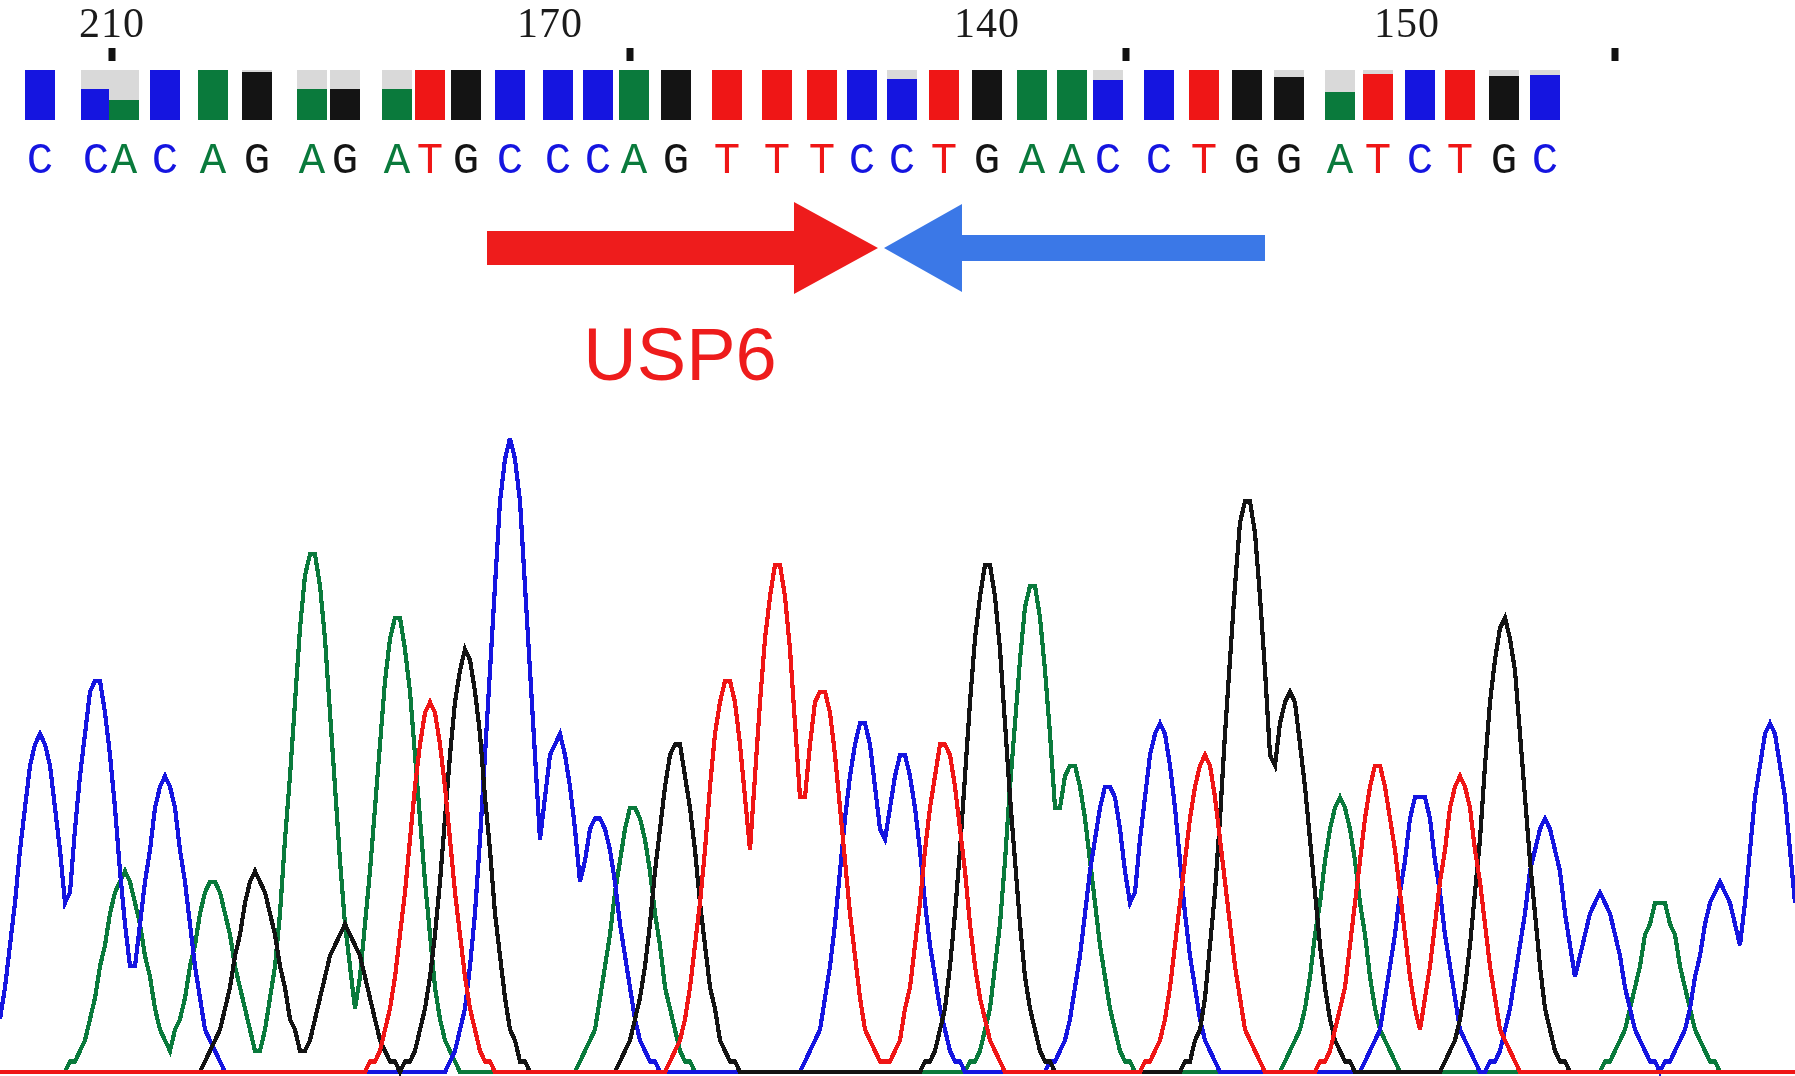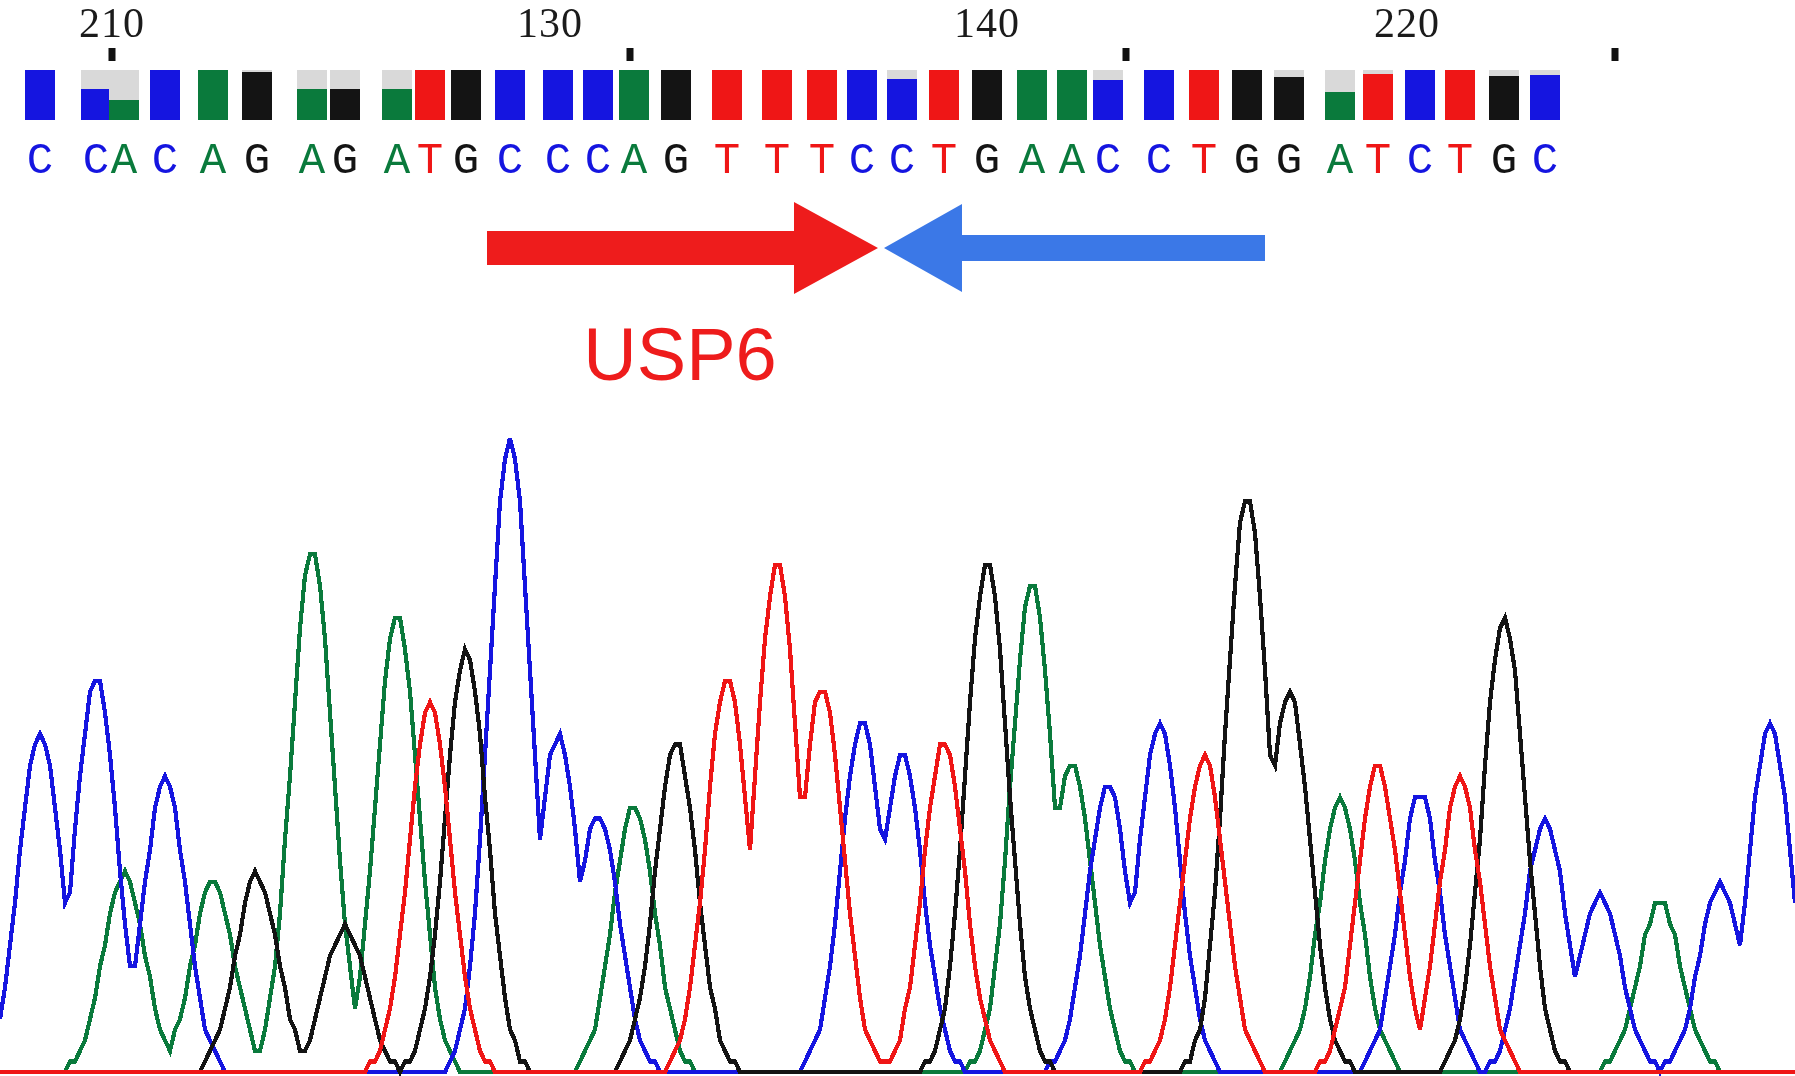--- a/index.html
+++ b/index.html
@@ -69,25 +69,25 @@
   #trace svg{display:block;}
 </style>
 </head>
 <body>
 
 <div id="viewer">
 
   <div id="ruler">
       <div class="tick-label" style="left: 112px;">210</div>
       <div class="tick-mark" style="left: 112px;"></div>
-      <div class="tick-label" style="left: 550px;">130</div>
+      <div class="tick-label" style="left: 550px;">170</div>
       <div class="tick-mark" style="left: 630px;"></div>
       <div class="tick-label" style="left: 987px;">140</div>
       <div class="tick-mark" style="left: 1126px;"></div>
-      <div class="tick-label" style="left: 1407px;">220</div>
+      <div class="tick-label" style="left: 1407px;">150</div>
       <div class="tick-mark" style="left: 1615px;"></div>
     </div>
 
   <div id="qualrow">
       <div class="qbar" style="left: 25px; height: 50px;">
         <div class="hipart" style="height: 50px; background: rgb(21, 21, 224);"></div>
       </div>
       <div class="qbar" style="left: 81px; height: 50px;">
         <div class="lowpart" style="height: 19px; background: rgb(217, 217, 217);"></div>
         <div class="hipart" style="height: 31px; background: rgb(21, 21, 224);"></div>

